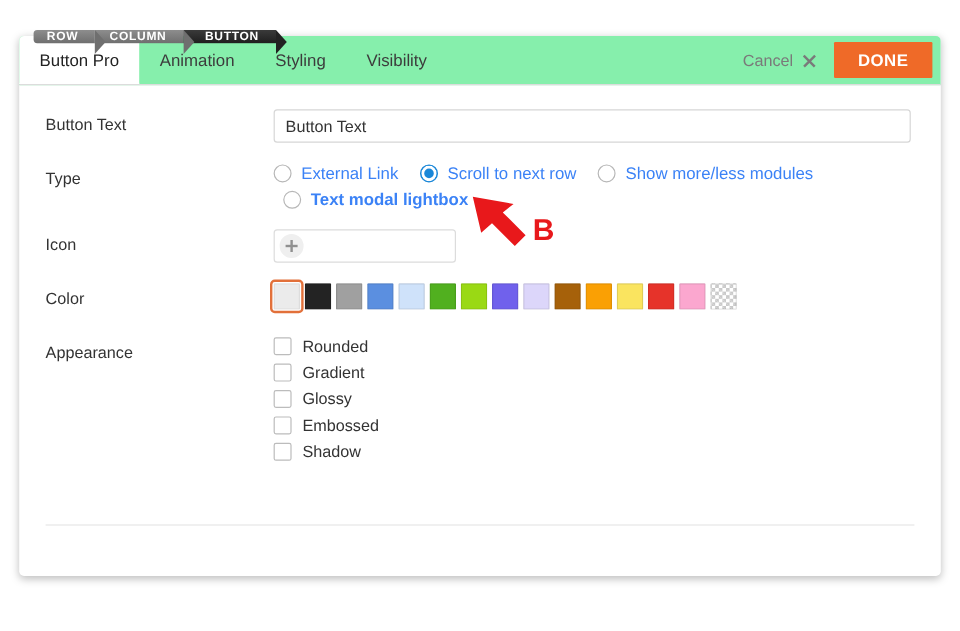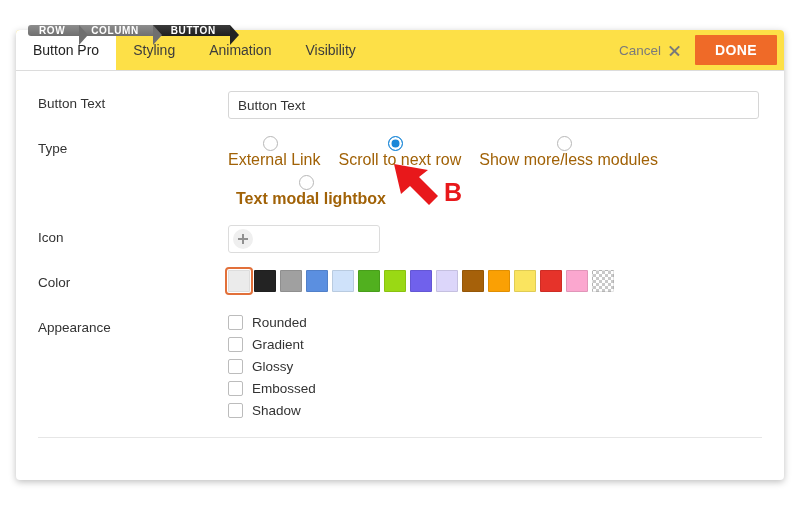--- a/index.html
+++ b/index.html
@@ -71,21 +71,21 @@
     background: #ffffff;
     border-radius: 4px;
     box-shadow: 0 2px 7px rgba(0,0,0,.26);
     overflow: hidden;
   }
 
   
   .panel-header {
     position: relative;
     height: 40px;
-    background: #fde047;
+    background: #86efac;
     border-bottom: 1px solid #dcdcdc;
     display: flex;
     align-items: stretch;
   }
   .tabs {
     display: flex;
     align-items: stretch;
     height: 100%;
   }
   .tab {
@@ -190,25 +190,24 @@
   .radio-line {
     display: flex;
     align-items: center;
     flex-wrap: wrap;
     gap: 0;
   }
   .radio-line + .radio-line { margin-top: 6px; }
   .radio-opt {
     display: flex;
     align-items: center;
-    font-size: 16px;
-    color: #a16207;
+    font-size: 14px;
+    color: #3b82f6;
     cursor: pointer;
     margin-right: 18px;
-    flex-direction: column;
   }
   .radio-opt:last-child { margin-right: 0; }
   .radio-dot {
     width: 15px;
     height: 15px;
     border-radius: 50%;
     border: 1.5px solid #b7b7b7;
     background: #ffffff;
     box-sizing: border-box;
     margin-right: 8px;
@@ -351,24 +350,24 @@
   </div>
 
 <div class="panel">
 
   <div class="panel-header">
     <div class="tabs" id="tabbar">
         <div class="tab active">
           <span>Button Pro</span>
         </div>
         <div class="tab">
+          <span>Animation</span>
+        </div>
+        <div class="tab">
           <span>Styling</span>
-        </div>
-        <div class="tab">
-          <span>Animation</span>
         </div>
         <div class="tab">
           <span>Visibility</span>
         </div>
       </div>
 
     <div class="header-actions">
       <div class="cancel-btn">
         <span>Cancel</span>
         <span class="close-x"></span>

